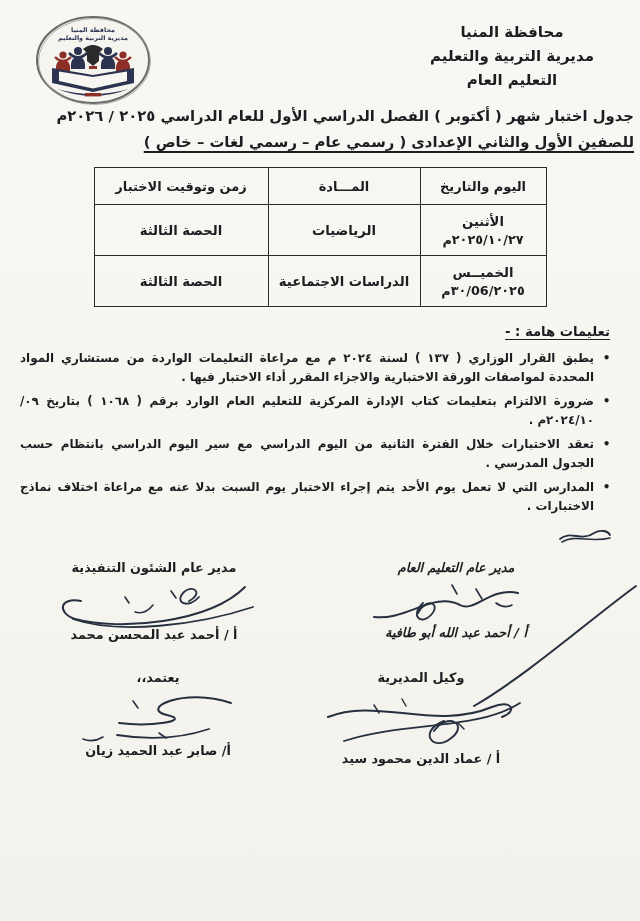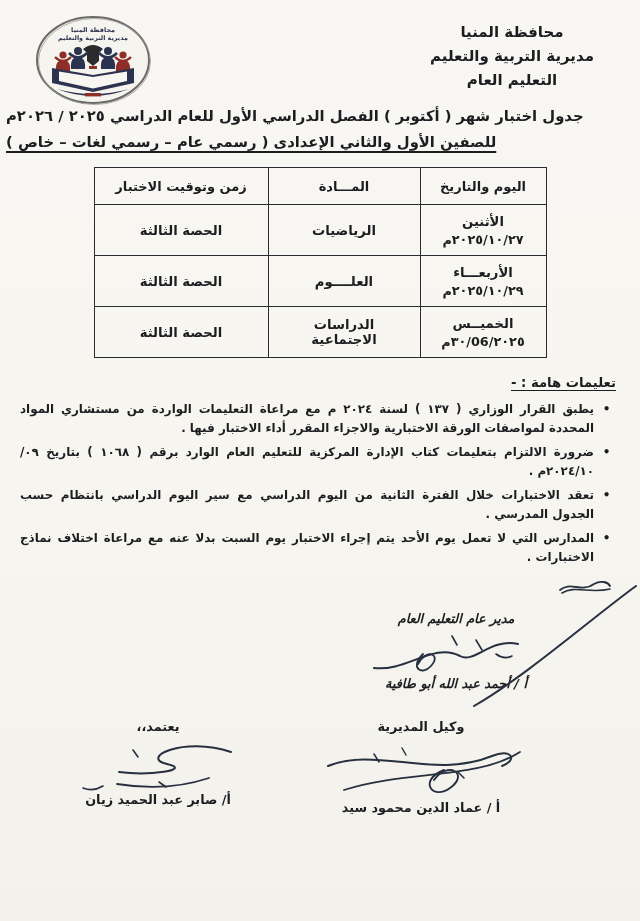--- a/index.html
+++ b/index.html
@@ -10,34 +10,34 @@
     font-family:"DejaVu Sans", sans-serif;
     color:#1c1d21; font-weight:700;
     overflow:hidden;
     box-shadow:0 0 6px rgba(0,0,0,.25);
   }
   
   .logo-wrap { position:absolute; top:13px; left:33px; width:120px; height:96px; }
   .header-block { width:240px; margin:20px 8px 0 0; text-align:center;
                   font-size:15px; line-height:24px; }
   
-  .title-block { text-align:left; margin-top:11px; font-size:14.8px; line-height:26px; padding:0 6px; }
+  .title-block { text-align:right; margin-top:11px; font-size:14.8px; line-height:26px; padding:0 6px; }
   .u { text-decoration:underline; text-underline-offset:4px; text-decoration-thickness:1.5px; }
   
   table.schedule { width:452px; margin:12px auto 0; border-collapse:collapse; table-layout:fixed; }
-  .schedule th, .schedule td { border:1.8px solid #2a2b30; text-align:center; vertical-align:middle; padding:2px 11px; }
+  .schedule th, .schedule td { border:1.8px solid #2a2b30; text-align:center; vertical-align:middle; padding:2px 3px; }
   .schedule thead th { height:32px; font-size:13px; }
   .schedule tbody td { height:46px; font-size:13.2px; }
   .col-day{width:126px} .col-subj{width:152px} .col-time{width:174px}
   .day-name { line-height:19px; }
   .day-date { line-height:18px; font-size:12.8px; }
   
   .instructions { margin:14px 14px 0 12px; }
   .instr-heading { display:inline-block; font-size:13.2px; text-decoration:underline;
-                   text-underline-offset:3px; margin-right:10px; }
+                   text-underline-offset:3px; margin-right:16px; }
   ul.instr-list { list-style:none; margin:9px 0 0; padding:0 14px 0 8px; }
   li.instr-item { display:flex; align-items:flex-start; gap:7px; font-size:11.9px;
                   line-height:1.6; margin-bottom:5px; }
   .marker-dot { flex:none; width:11px; text-align:center; font-size:12px; line-height:1.5; }
   .marker-pen { flex:none; width:56px; padding-top:6px; }
   .instr-text { flex:1; text-align:justify; }
   
   .sig-row { display:flex; justify-content:space-between; }
   .sig-row1 { margin:8px 58px 0 38px; }
   .sig-row2 { margin:22px 103px 0 42px; }
@@ -130,28 +130,20 @@
       <tr>
         <td>
           <div class="day-name">الأثنين</div>
           <div class="day-date">٢٠٢٥/١٠/٢٧م</div>
         </td>
         <td>الرياضيات</td>
         <td>الحصة الثالثة</td>
       </tr>
       <tr>
         <td>
-          <div class="day-name">الأربعـــاء</div>
-          <div class="day-date">٢٠٢٥/١٠/٢٩م</div>
-        </td>
-        <td>العلــــوم</td>
-        <td>الحصة الثالثة</td>
-      </tr>
-      <tr>
-        <td>
           <div class="day-name">الخميــس</div>
           <div class="day-date">٢٠٢٥/06/٣٠م</div>
         </td>
         <td>الدراسات الاجتماعية</td>
         <td>الحصة الثالثة</td>
       </tr>
     </tbody>
   </table>
 
   <div class="instructions">
@@ -187,20 +179,30 @@
   <div class="sig-row sig-row1">
     <div class="sig-block sig-b-r1r">
       <div class="sig-title">مدير عام التعليم العام</div>
       <svg class="sig" width="200" height="50" viewBox="0 0 200 50">
         <path class="ink" stroke-width="2" d="M18,40 C50,44 78,14 104,28 C118,36 134,10 162,16"></path>
         <path class="ink" stroke-width="1.8" d="M62,36 c8,-16 24,-10 13,2 c-9,10 -22,2 -8,-12"></path>
         <path class="ink" stroke-width="1.6" d="M120,12 l6,10 M96,8 l5,9 M140,26 q8,6 16,2"></path>
       </svg>
       <div class="sig-name">أ / أحمد عبد الله أبو طافية</div>
     </div>
+    <div class="sig-block sig-b-r1l">
+      <div class="sig-title">مدير عام الشئون التنفيذية</div>
+      <svg class="sig" width="210" height="52" viewBox="0 0 210 52">
+        <path class="ink" stroke-width="2" d="M196,10 C160,46 70,54 26,42 C8,36 10,20 32,24"></path>
+        <path class="ink" stroke-width="1.8" d="M150,20 c-10,12 -26,6 -15,-5 c9,-8 20,1 5,9"></path>
+        <path class="ink" stroke-width="1.6" d="M104,28 q-8,10 -18,7 M122,14 l5,7 M76,20 l4,6"></path>
+        <path class="ink" stroke-width="1.8" d="M24,42 C70,58 150,48 204,30"></path>
+      </svg>
+      <div class="sig-name">أ / أحمد عبد المحسن محمد</div>
+    </div>
   </div>
 
   <div class="sig-row sig-row2">
     <div class="sig-block sig-b-r2r">
       <div class="sig-title">وكيل المديرية</div>
       <svg class="sig" width="210" height="66" viewBox="0 0 210 66">
         <path class="ink" stroke-width="2" d="M12,30 C60,10 118,44 176,20 C196,12 202,24 186,30"></path>
         <path class="ink" stroke-width="1.9" d="M118,44 c14,-20 36,-6 16,8 c-18,13 -32,-8 -6,-18"></path>
         <path class="ink" stroke-width="1.8" d="M28,54 C90,34 160,44 204,16"></path>
         <path class="ink" stroke-width="1.5" d="M58,18 l5,8 M86,12 l4,7 M142,36 l6,6"></path>

